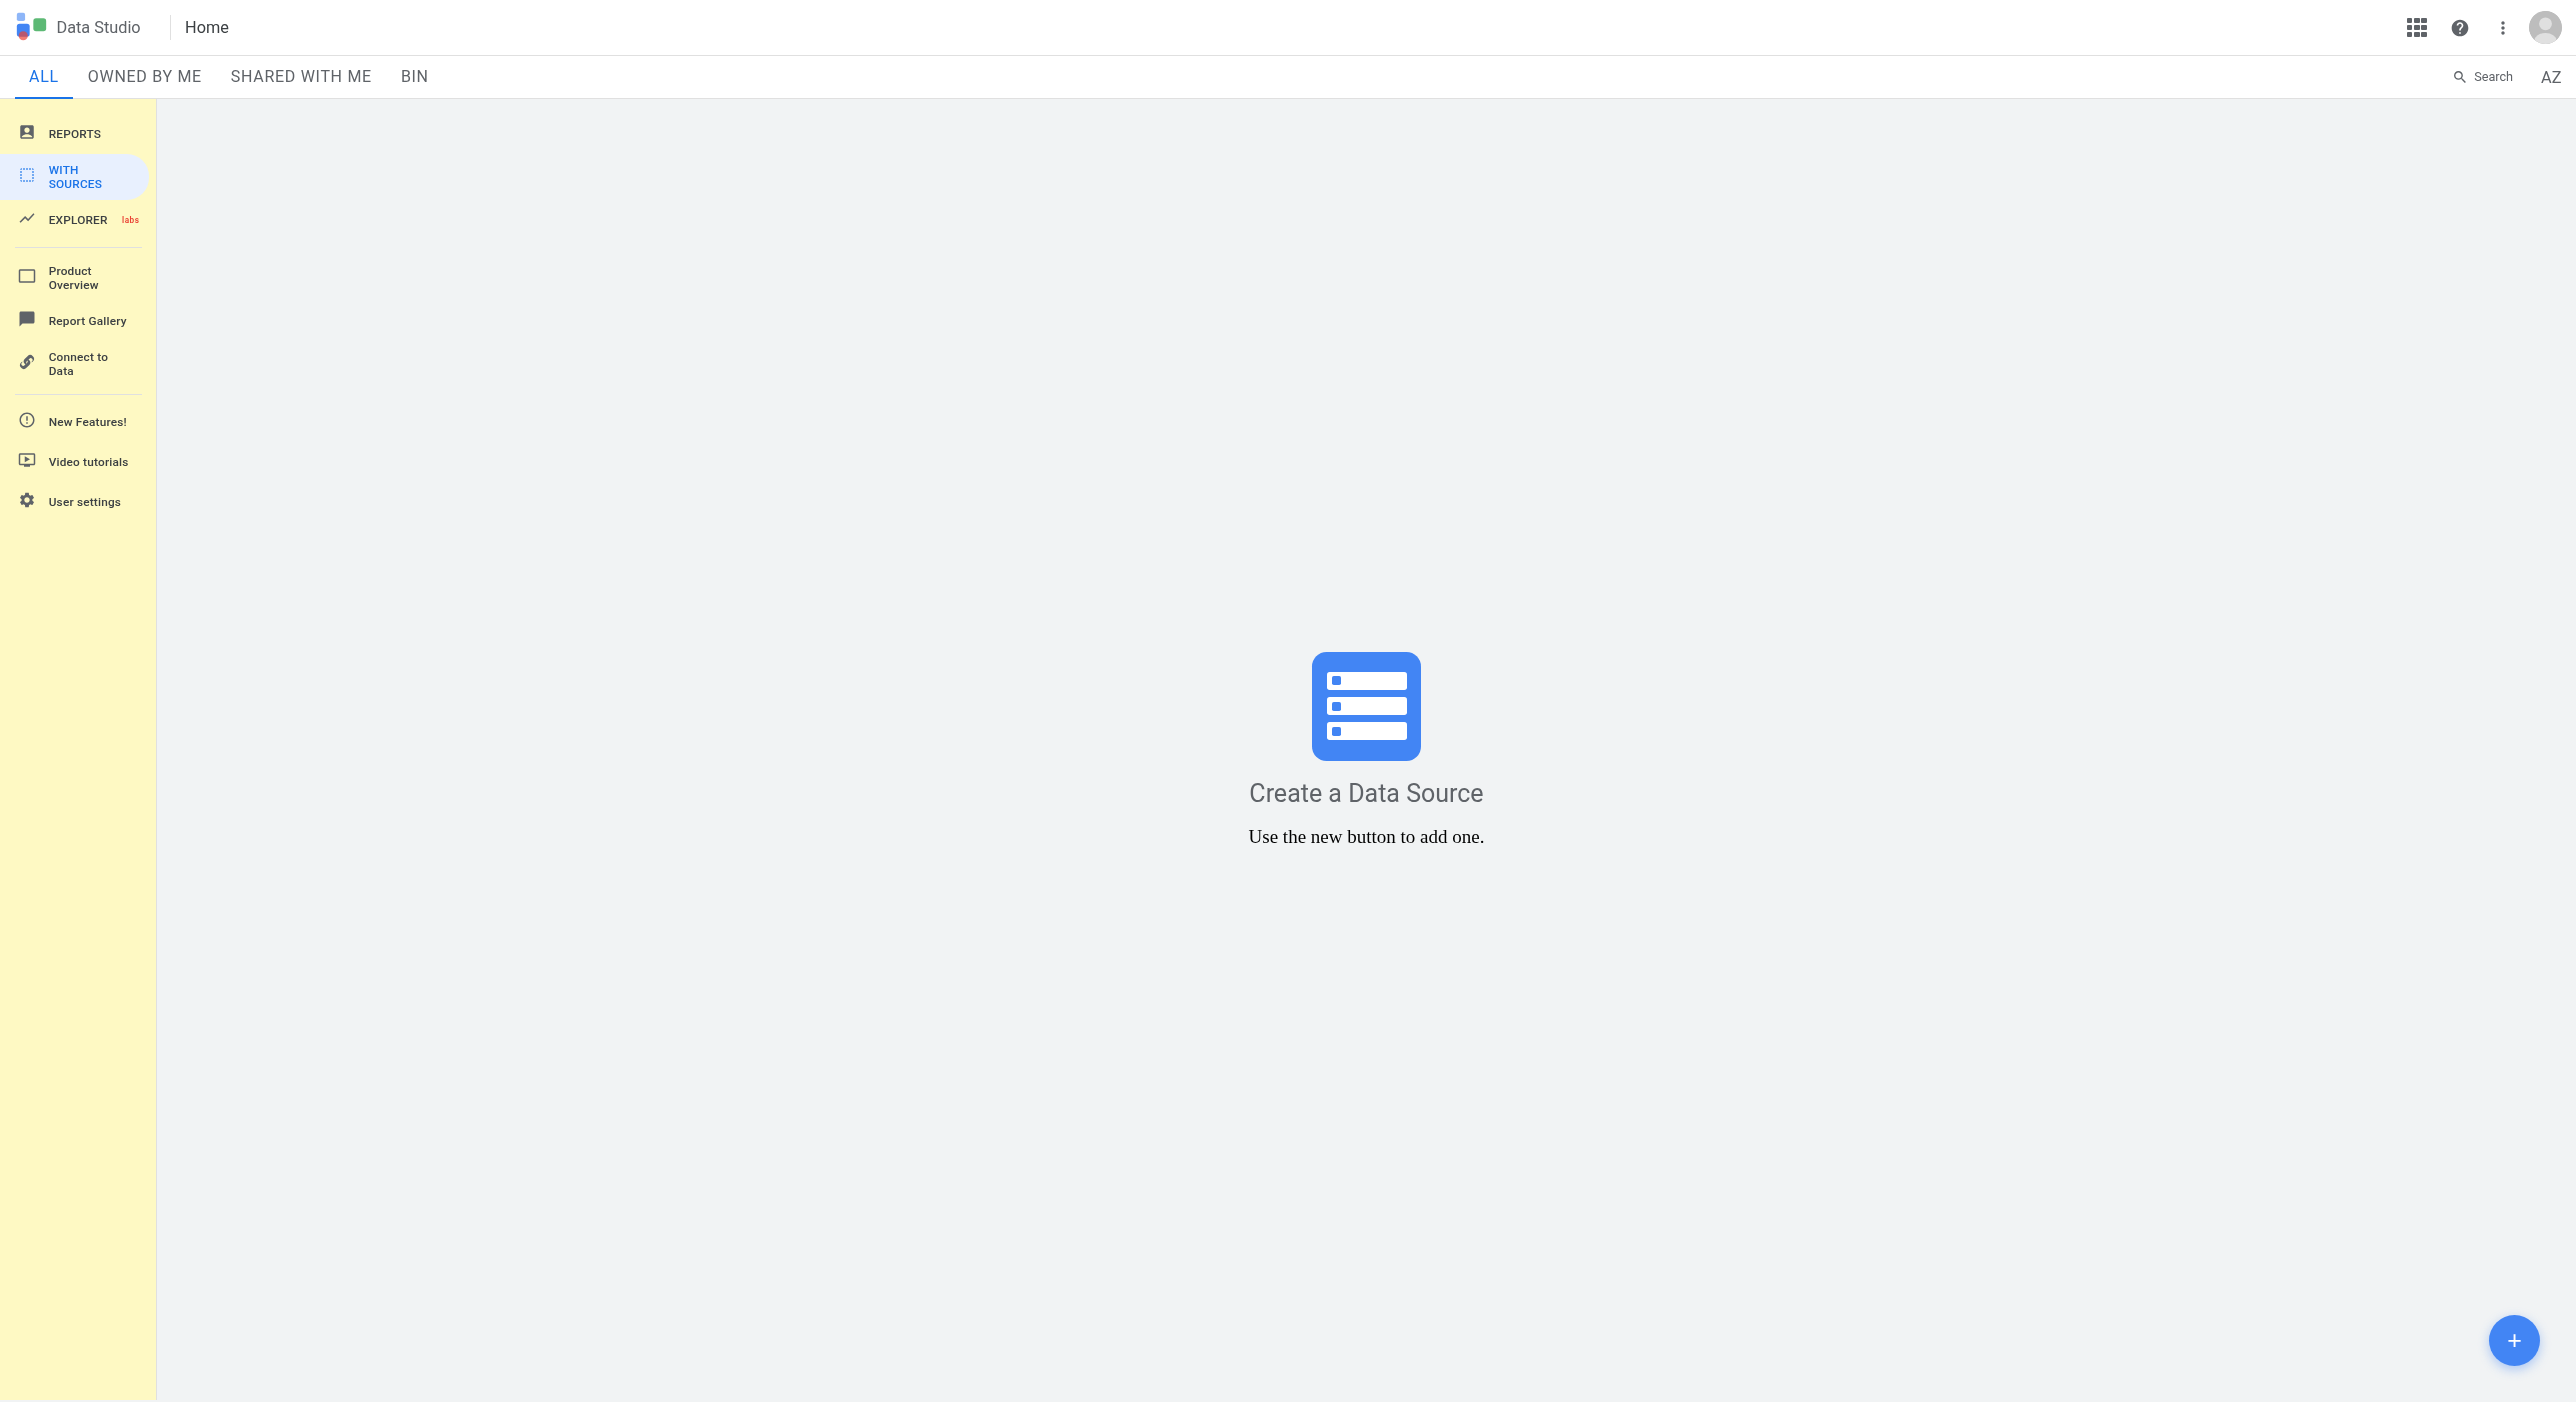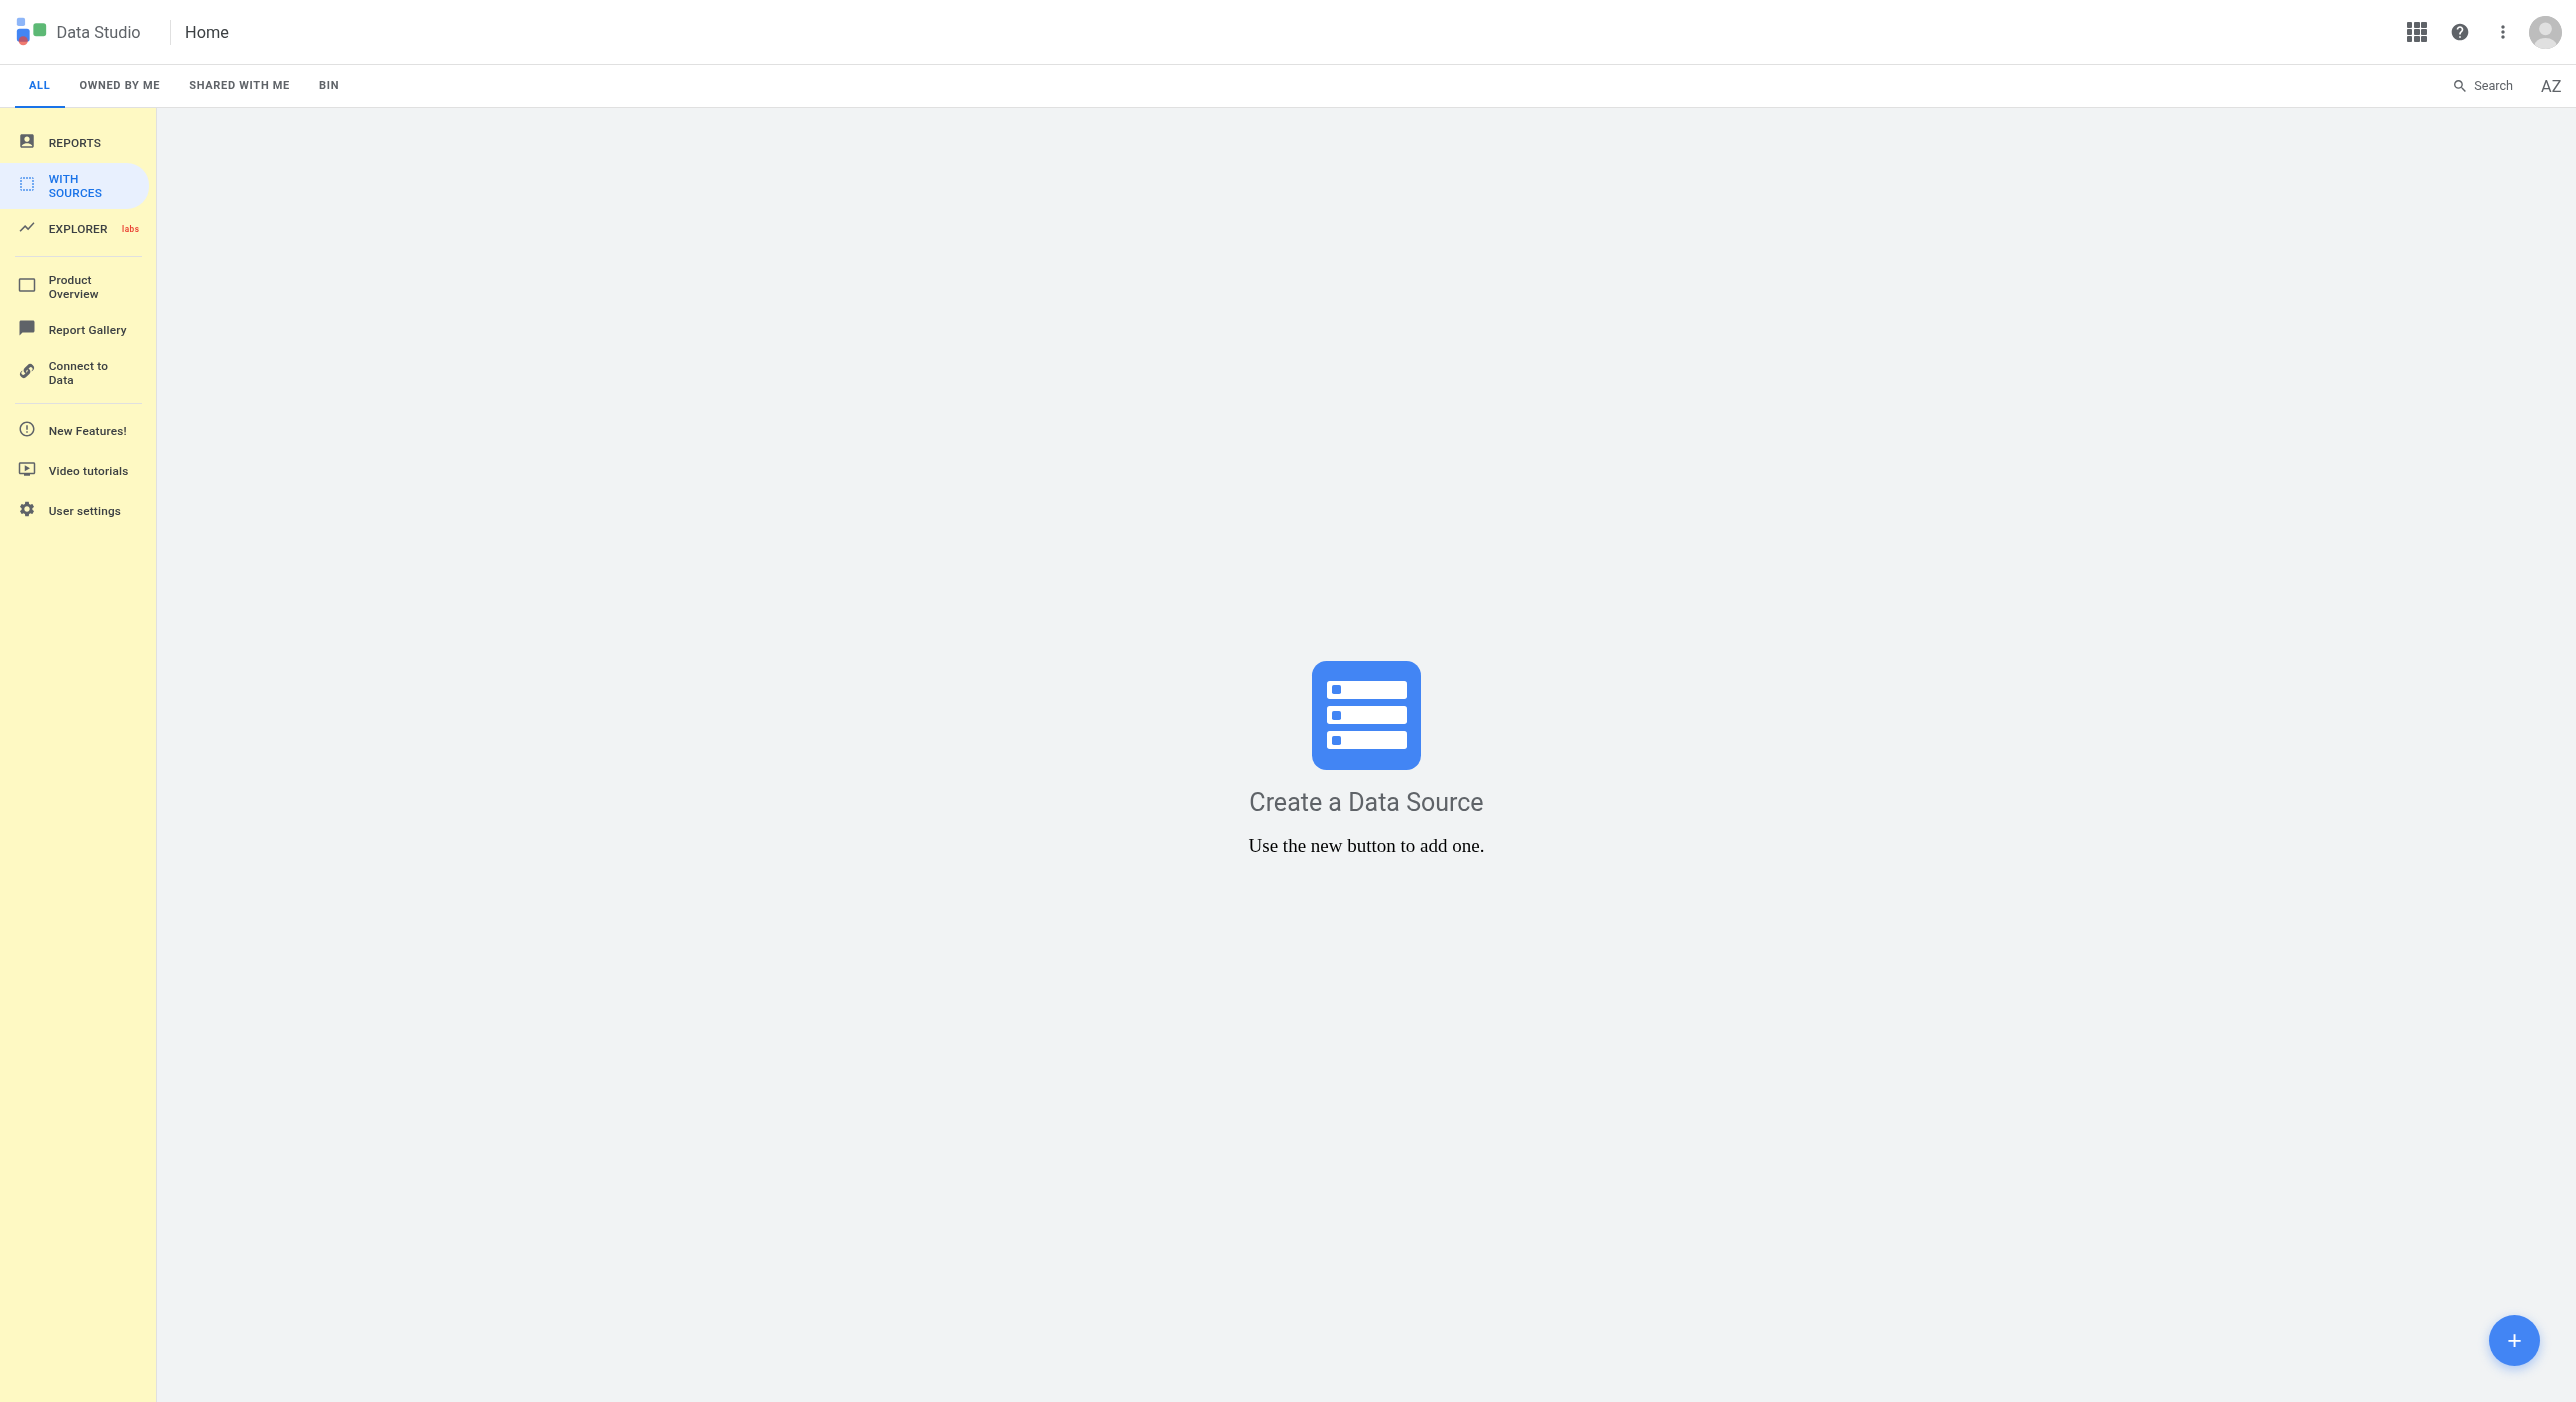--- a/index.html
+++ b/index.html
@@ -3,21 +3,21 @@
   <meta charset="utf-8">
   <style>
     * { margin: 0; padding: 0; box-sizing: border-box; }
     body { font-family: 'Google Sans', Roboto, Arial, sans-serif; background: #f1f3f4; color: #3c4043; height: 100vh; overflow: hidden; }
 
     
     .header {
       display: flex;
       align-items: center;
       background: #fff;
-      height: 65px;
+      height: 56px;
       padding: 0 14.5px;
       border-bottom: 0.9px solid #e0e0e0;
       position: relative;
       z-index: 10;
     }
     .logo-area {
       display: flex;
       align-items: center;
       gap: 9px;
       margin-right: 14.5px;
@@ -82,22 +82,22 @@
       background: #fff;
       border-bottom: 0.9px solid #e0e0e0;
       padding: 0 14.5px;
       height: 43px;
     }
     .tab-item {
       padding: 0 14.5px;
       height: 43px;
       display: flex;
       align-items: center;
-      font-size: 11px;
-      font-weight: 700;
+      font-size: 16px;
+      font-weight: 400;
       color: #5f6368;
       cursor: pointer;
       border-bottom: 2.7px solid transparent;
       letter-spacing: 0.7px;
       text-transform: uppercase;
     }
     .tab-item.active {
       color: #1a73e8;
       border-bottom: 2.7px solid #1a73e8;
     }

